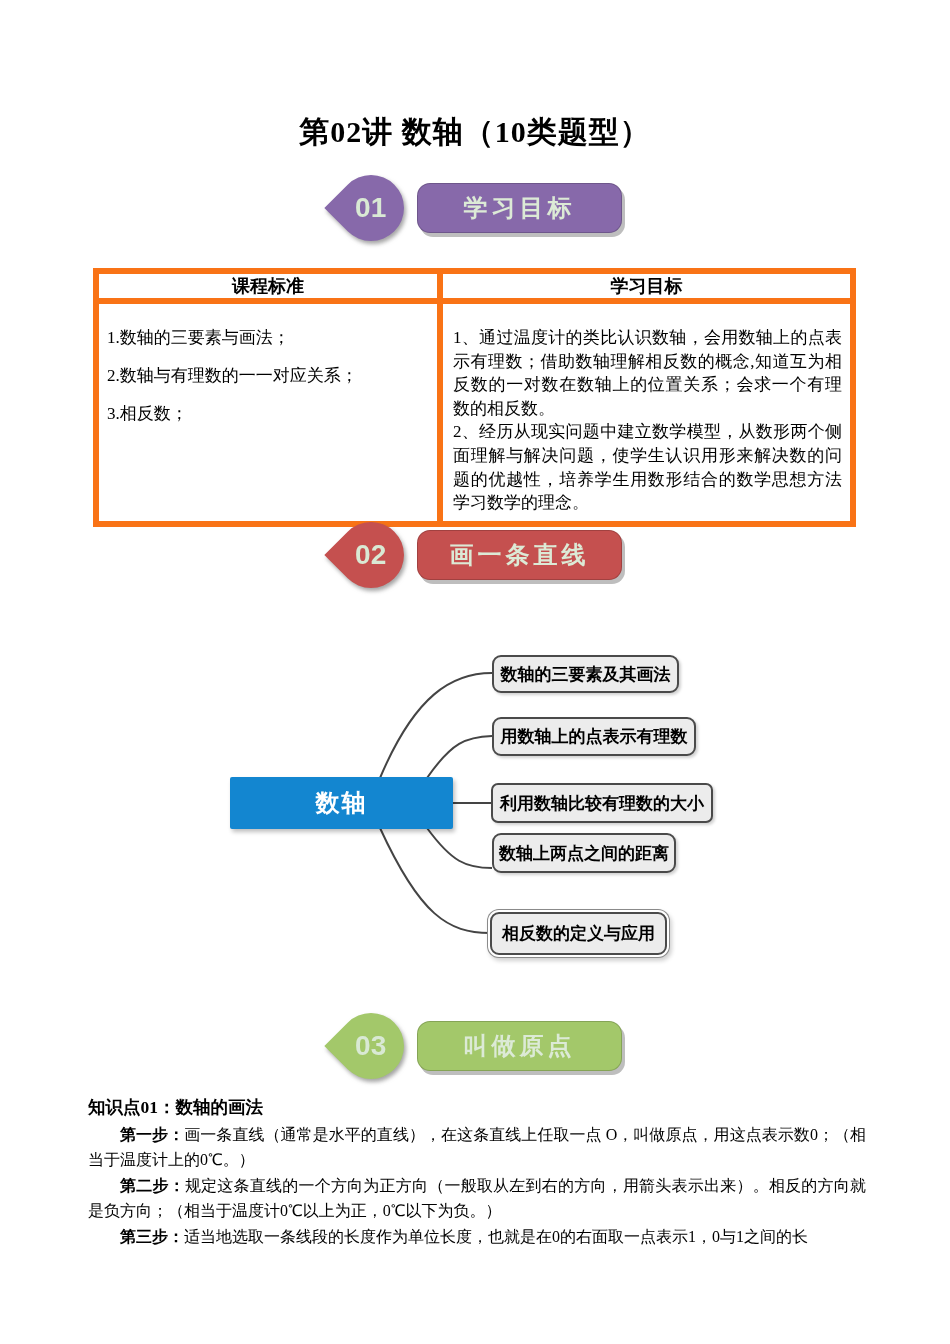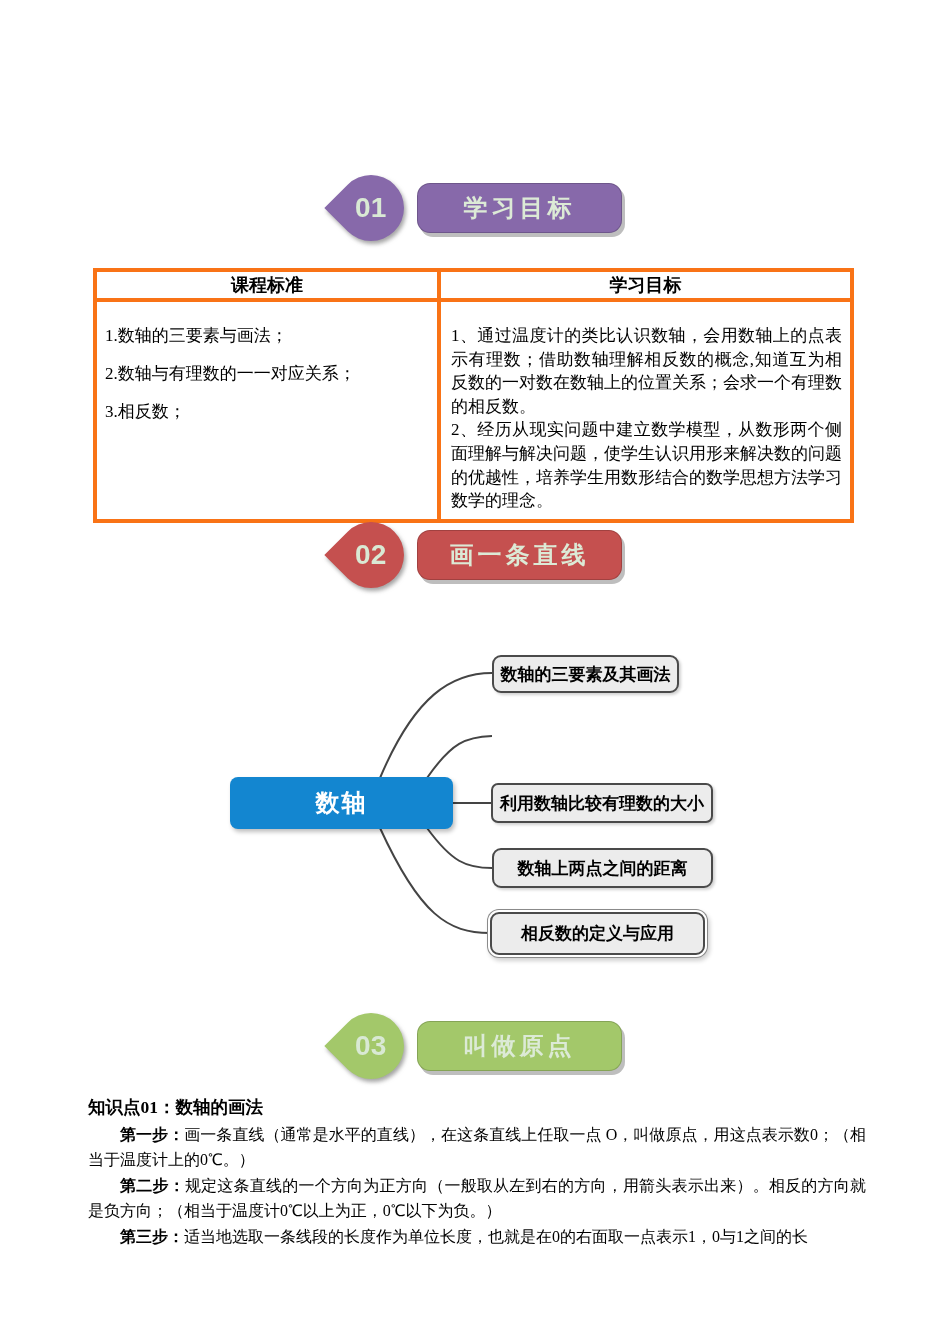--- a/index.html
+++ b/index.html
@@ -39,71 +39,72 @@
     font-weight:bold; font-size:24px; letter-spacing:4px; color:#dcead6;
   }
   .c-purple { background:#8769aa; }
   .c-red    { background:#c5504f; }
   .c-green  { background:#a3c86a; }
   
   .std-table {
     position:absolute; left:93px; top:268px; width:757px; height:220px;
     border-collapse:collapse; table-layout:fixed;
   }
-  .std-table th, .std-table td { border:4px solid #f97316; vertical-align:top; }
+  .std-table th, .std-table td { border:6px solid #f97316; vertical-align:top; }
   .std-table th {
     height:30px; font-size:18px; font-weight:bold; text-align:center; vertical-align:middle;
   }
   .col-left  { width:344px; }
   .col-right { width:413px; }
   .std-table td.cell-left { padding:22px 10px 18px 8px; font-size:17px; }
   .cell-left .item { margin-bottom:15px; }
   .std-table td.cell-right { padding:22px 8px 6px 10px; font-size:17px; line-height:23.6px; text-align:justify; }
   
   .mindmap { position:absolute; left:0; top:640px; width:950px; height:345px; }
   .mm-svg { position:absolute; left:0; top:0; }
   .mm-root {
     position:absolute; left:230px; top:137px; width:223px; height:52px;
-    background:#1386d0; border-radius:8px;
+    background:#1386d0; border-radius:2px;
     display:flex; align-items:center; justify-content:center;
     box-shadow:2px 3px 4px rgba(0,0,0,0.25);
   }
   .mm-root span {
     color:#fff; font-family:"Liberation Sans", sans-serif;
     font-weight:bold; font-size:24px; letter-spacing:2px;
   }
   .mm-box {
     position:absolute; background:#ececec; border:2px solid #4a4a4a; border-radius:9px;
     display:flex; align-items:center; justify-content:center;
     font-family:"Liberation Sans", sans-serif; font-weight:bold; font-size:17px; color:#000000;
     box-shadow:2px 2px 3px rgba(0,0,0,0.18);
   }
   .mm-box-1 { left:492px; top:15px;  width:187px; height:38px; }
   .mm-box-2 { left:492px; top:77px;  width:204px; height:39px; }
   .mm-box-3 { left:491px; top:143px; width:222px; height:40px;border-radius:7px; }
-  .mm-box-4 { left:492px; top:208px; width:221px; height:40px;text-align:right; }
-  .mm-box-5 { left:490px; top:272px; width:215px; height:43px;
+  .mm-box-4 { left:492px; top:193px; width:184px; height:40px;text-align:right; }
+  .mm-box-5 { left:490px; top:272px; width:177px; height:43px;
     box-shadow:0 0 0 2px #fff, 0 0 0 3px #8a8a8a, 2px 3px 4px 3px rgba(0,0,0,0.18); }
   
   .kp-heading {
     position:absolute; left:88px; top:1095px;
     font-size:17.5px; font-weight:bold;
   }
   .kp-body {
     position:absolute; left:88px; top:1122px; width:778px;
     font-size:16px; line-height:25.4px; text-align:justify;
   }
   .kp-body p { text-indent:2em; }
   .kp-body .step-label { font-weight:bold; }
 </style>
 </head>
 <body>
 
 <div class="page">
 
+  <div class="doc-title">第02讲 数轴（10类题型）</div>
 
   <div class="badge-row" style="top:170px;">
     <div class="badge-drop-wrap">
       <div class="badge-drop c-purple">
         <span class="badge-num">01</span>
       </div>
     </div>
     <div class="badge-pill c-purple">
       <span>学习目标</span>
     </div>
@@ -149,20 +150,21 @@
       <path d="M 380 138 C 415 55, 452 33, 492 33" fill="none" stroke="#444" stroke-width="2"></path>
       <path d="M 427 138 C 452 102, 466 97, 492 96" fill="none" stroke="#444" stroke-width="2"></path>
       <path d="M 453 163 L 491 163" fill="none" stroke="#444" stroke-width="2"></path>
       <path d="M 427 188 C 452 222, 466 228, 492 228" fill="none" stroke="#444" stroke-width="2"></path>
       <path d="M 380 188 C 420 275, 448 293, 490 293" fill="none" stroke="#444" stroke-width="2"></path>
     </svg>
     <div class="mm-root">
       <span>数轴</span>
     </div>
     <div class="mm-box mm-box-1">数轴的三要素及其画法</div>
+    <div class="mm-box mm-box-2">用数轴上的点表示有理数</div>
     <div class="mm-box mm-box-3">利用数轴比较有理数的大小</div>
     <div class="mm-box mm-box-4">数轴上两点之间的距离</div>
     <div class="mm-box mm-box-5">相反数的定义与应用</div>
   </div>
 
   <div class="badge-row" style="top:1008px;">
     <div class="badge-drop-wrap">
       <div class="badge-drop c-green">
         <span class="badge-num">03</span>
       </div>

